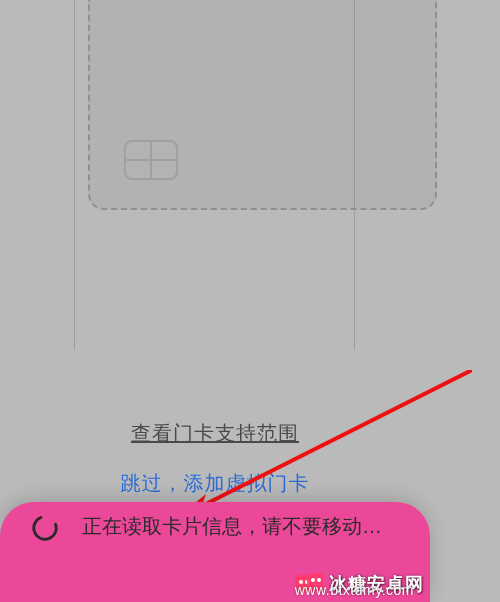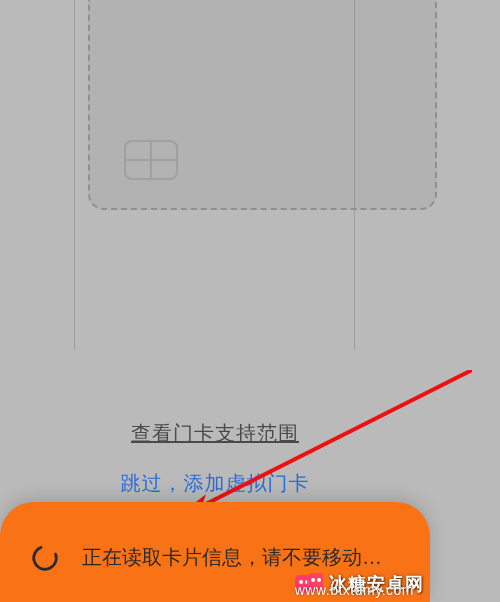--- a/index.html
+++ b/index.html
@@ -78,26 +78,26 @@
       font-size: 20px;
       color: #2a6bd6;
       letter-spacing: 1px;
     }
     
     .sheet {
       position: absolute;
       left: 0; right: 0;
       bottom: 0;
       height: 100px;
-      background: #f97316;
+      background: #ec4899;
       border-top-left-radius: 34px;
       border-top-right-radius: 34px;
       box-shadow: 0 -4px 18px rgba(0,0,0,.15);
       display: flex;
-      align-items: center;
+      align-items: flex-start;
       padding: 11px 22px 0 30px;
     }
     .spinner {
       width: 30px;
       height: 30px;
       flex: 0 0 30px;
       margin-right: 22px;
       position: relative;
     }
     .spinner svg { width: 30px; height: 30px; display: block; }

